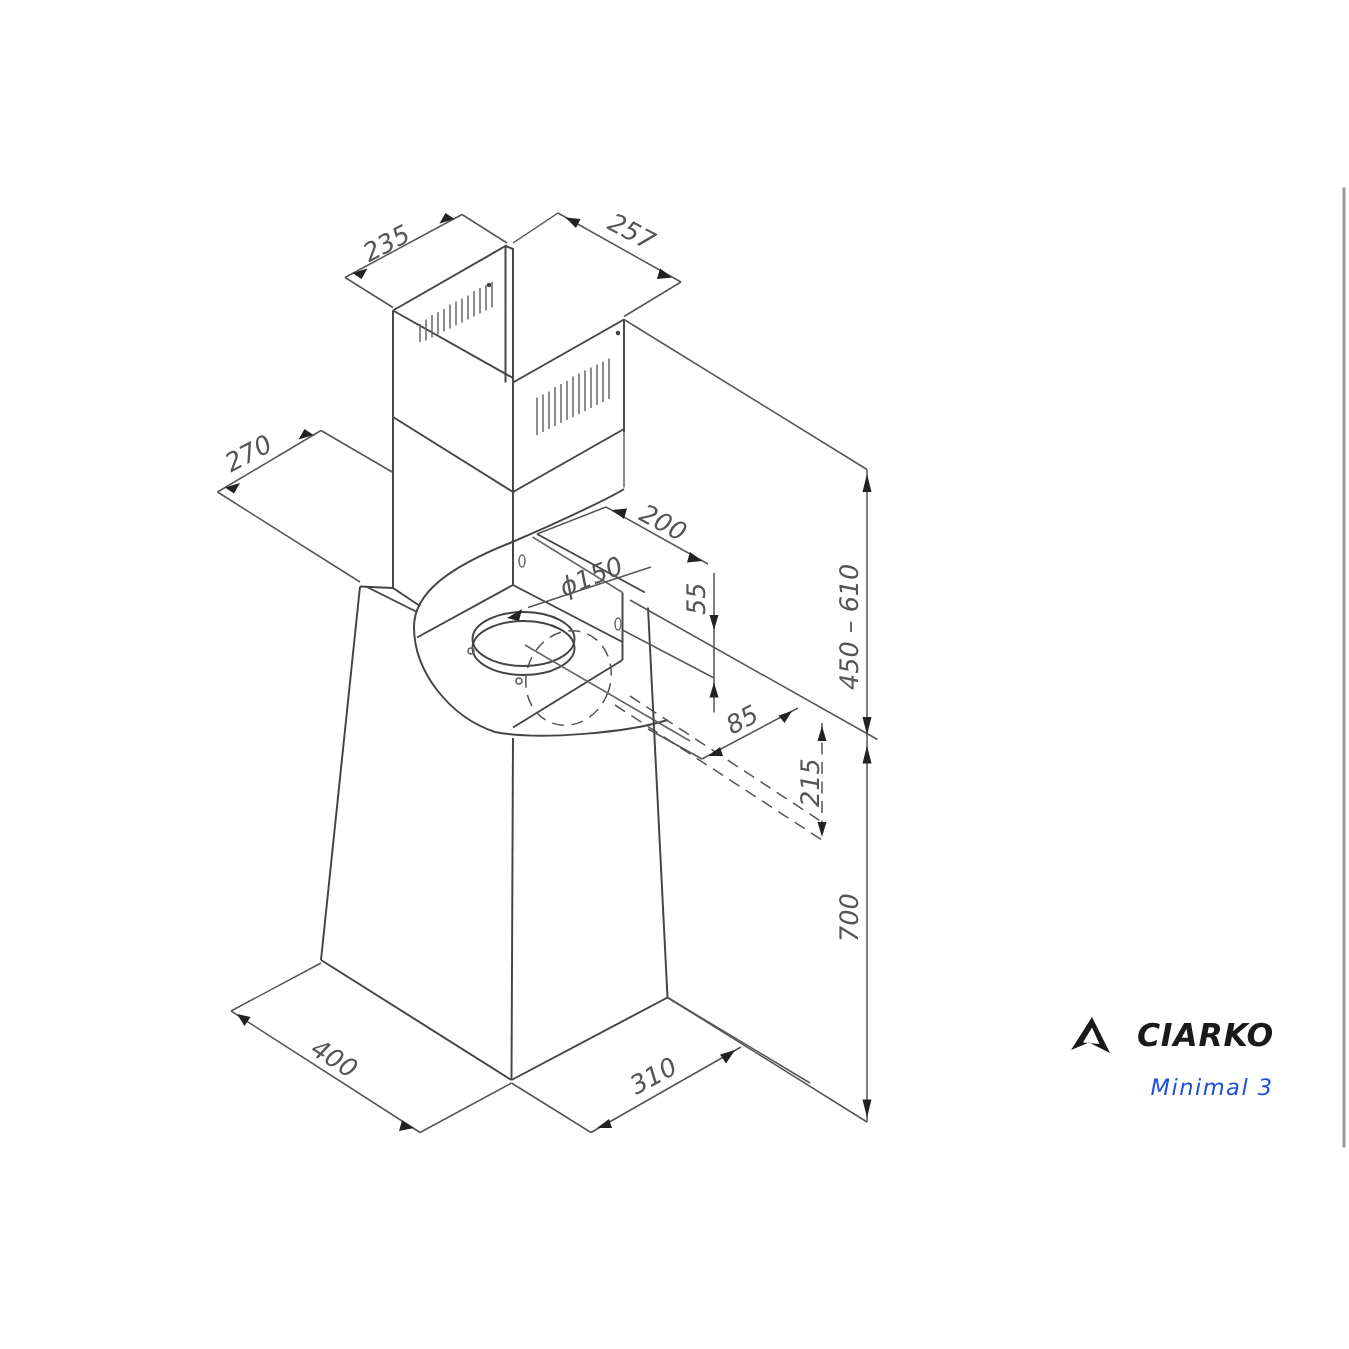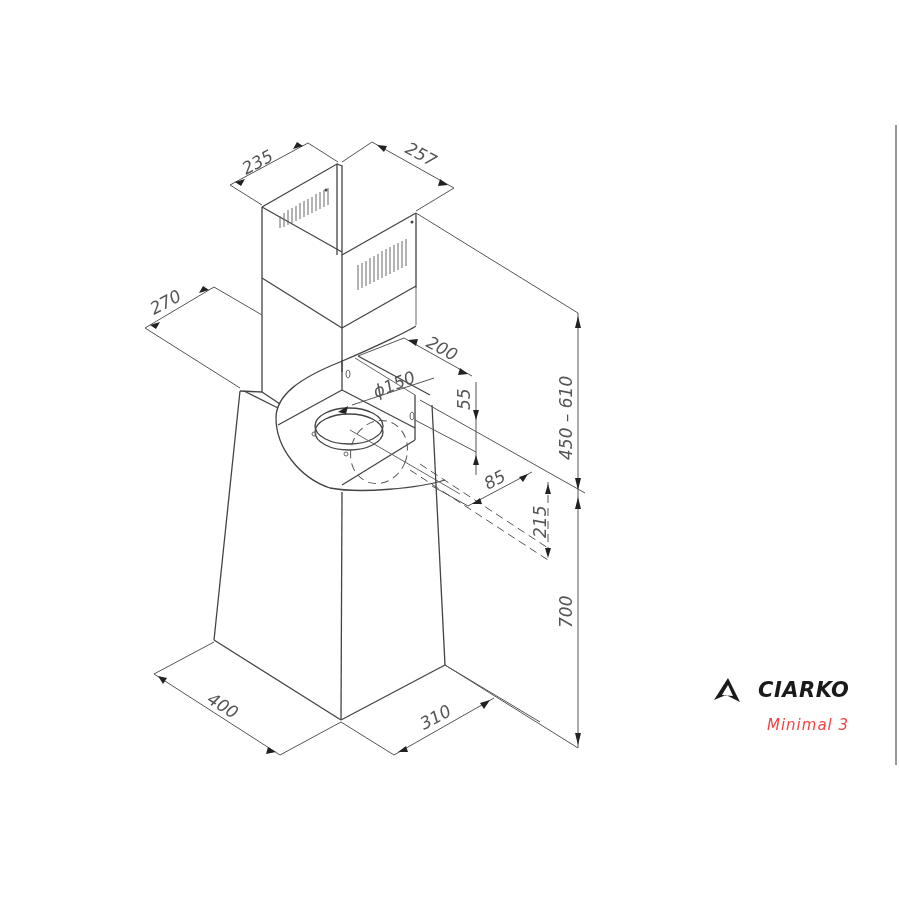--- a/index.html
+++ b/index.html
@@ -5,21 +5,21 @@
   html, body { margin:0; padding:0; background:#ffffff; }
   #page { position:relative; width:899px; height:899px; background:#ffffff; overflow:hidden; }
   svg { position:absolute; left:0; top:0; }
   .ln { stroke:#444; stroke-width:1.3; fill:none; }
   .thin { stroke:#666; stroke-width:1; fill:none; }
   .dash { stroke:#555; stroke-width:1; fill:none; stroke-dasharray:8 5; }
   .dim { stroke:#555; stroke-width:1; fill:none; }
   .dimtxt { font-family:"DejaVu Sans", sans-serif; font-size:17px; fill:#555; font-style:italic; }
   .brand { position:absolute; left:712px; top:676px; display:flex; align-items:center; gap:16px; }
   .brand-name { font-family:"DejaVu Sans", sans-serif; font-weight:bold; font-style:italic; font-size:21px; color:#1a1a1a; letter-spacing:0.5px; }
-  .model { position:absolute; left:767px; top:716px; font-family:"DejaVu Sans", sans-serif; font-style:italic; font-size:15px; color:#ef4444; letter-spacing:1px; }
+  .model { position:absolute; left:767px; top:716px; font-family:"DejaVu Sans", sans-serif; font-style:italic; font-size:15px; color:#1d4ed8; letter-spacing:1px; }
 </style>
 </head>
 <body>
 
 <div id="page">
 <svg width="899" height="899" viewBox="0 0 899 899">
 
   <line x1="896" y1="125" x2="896" y2="765" stroke="#999" stroke-width="2"></line>
 
   <g>

